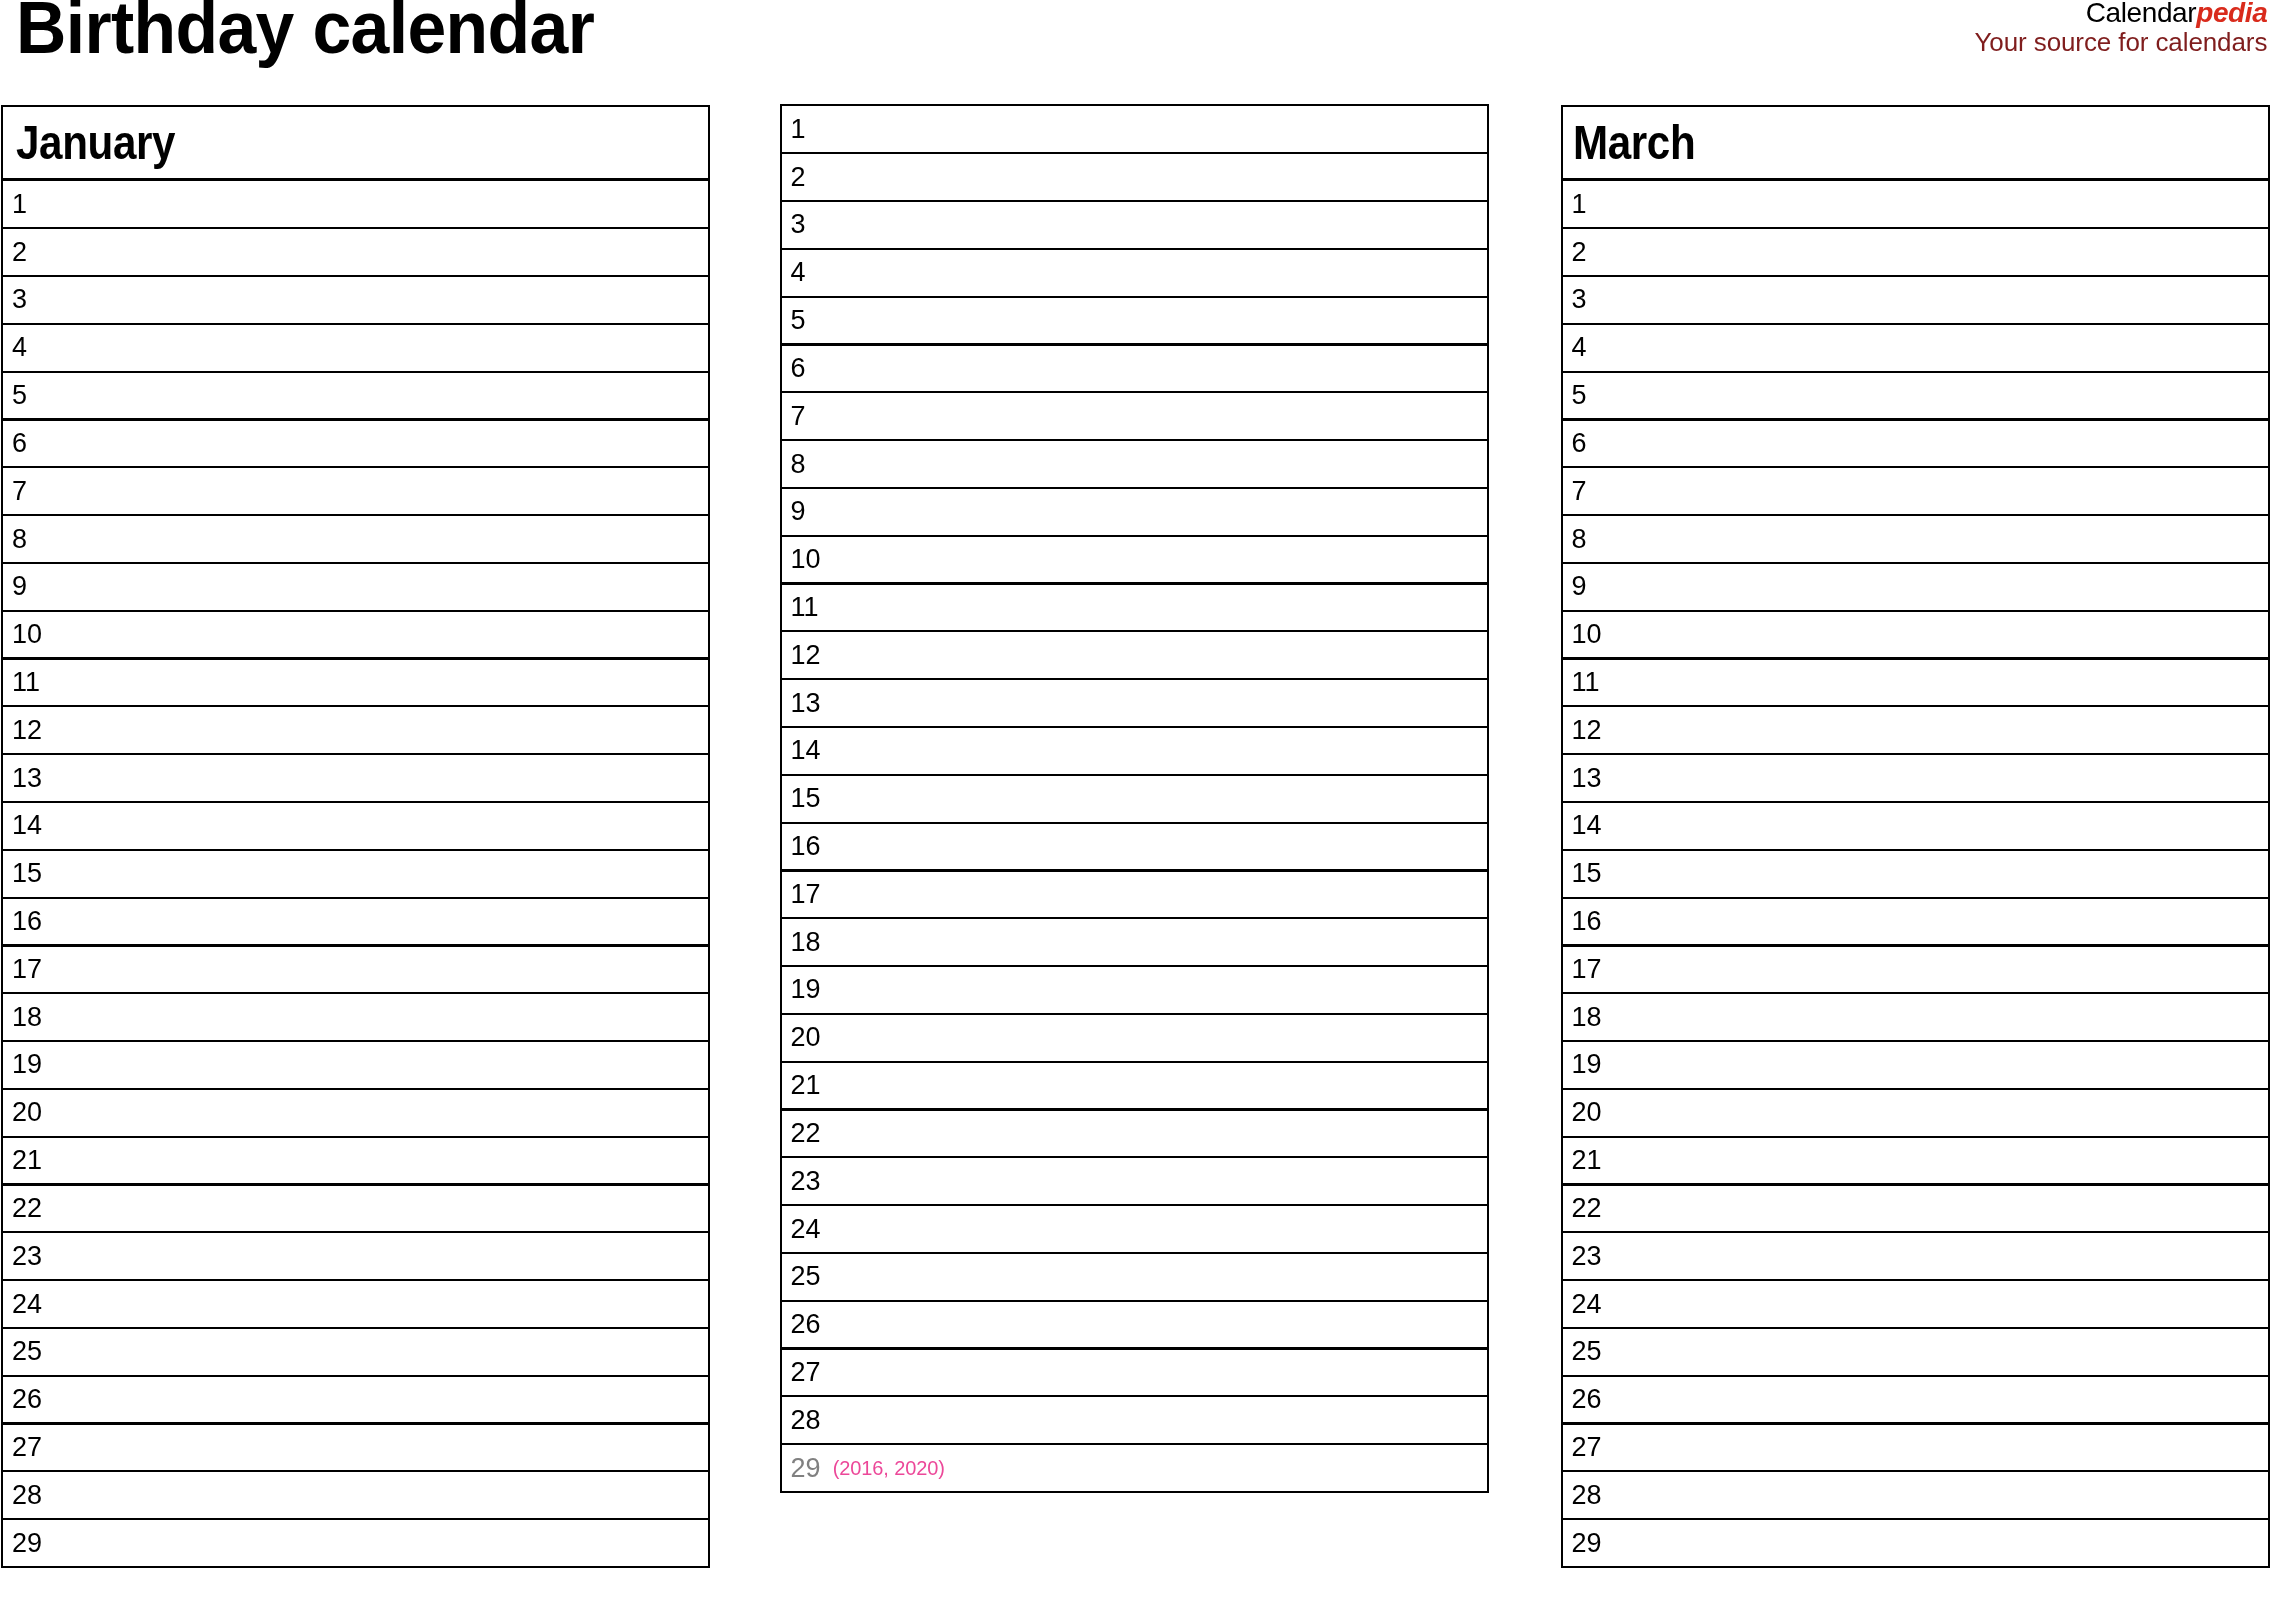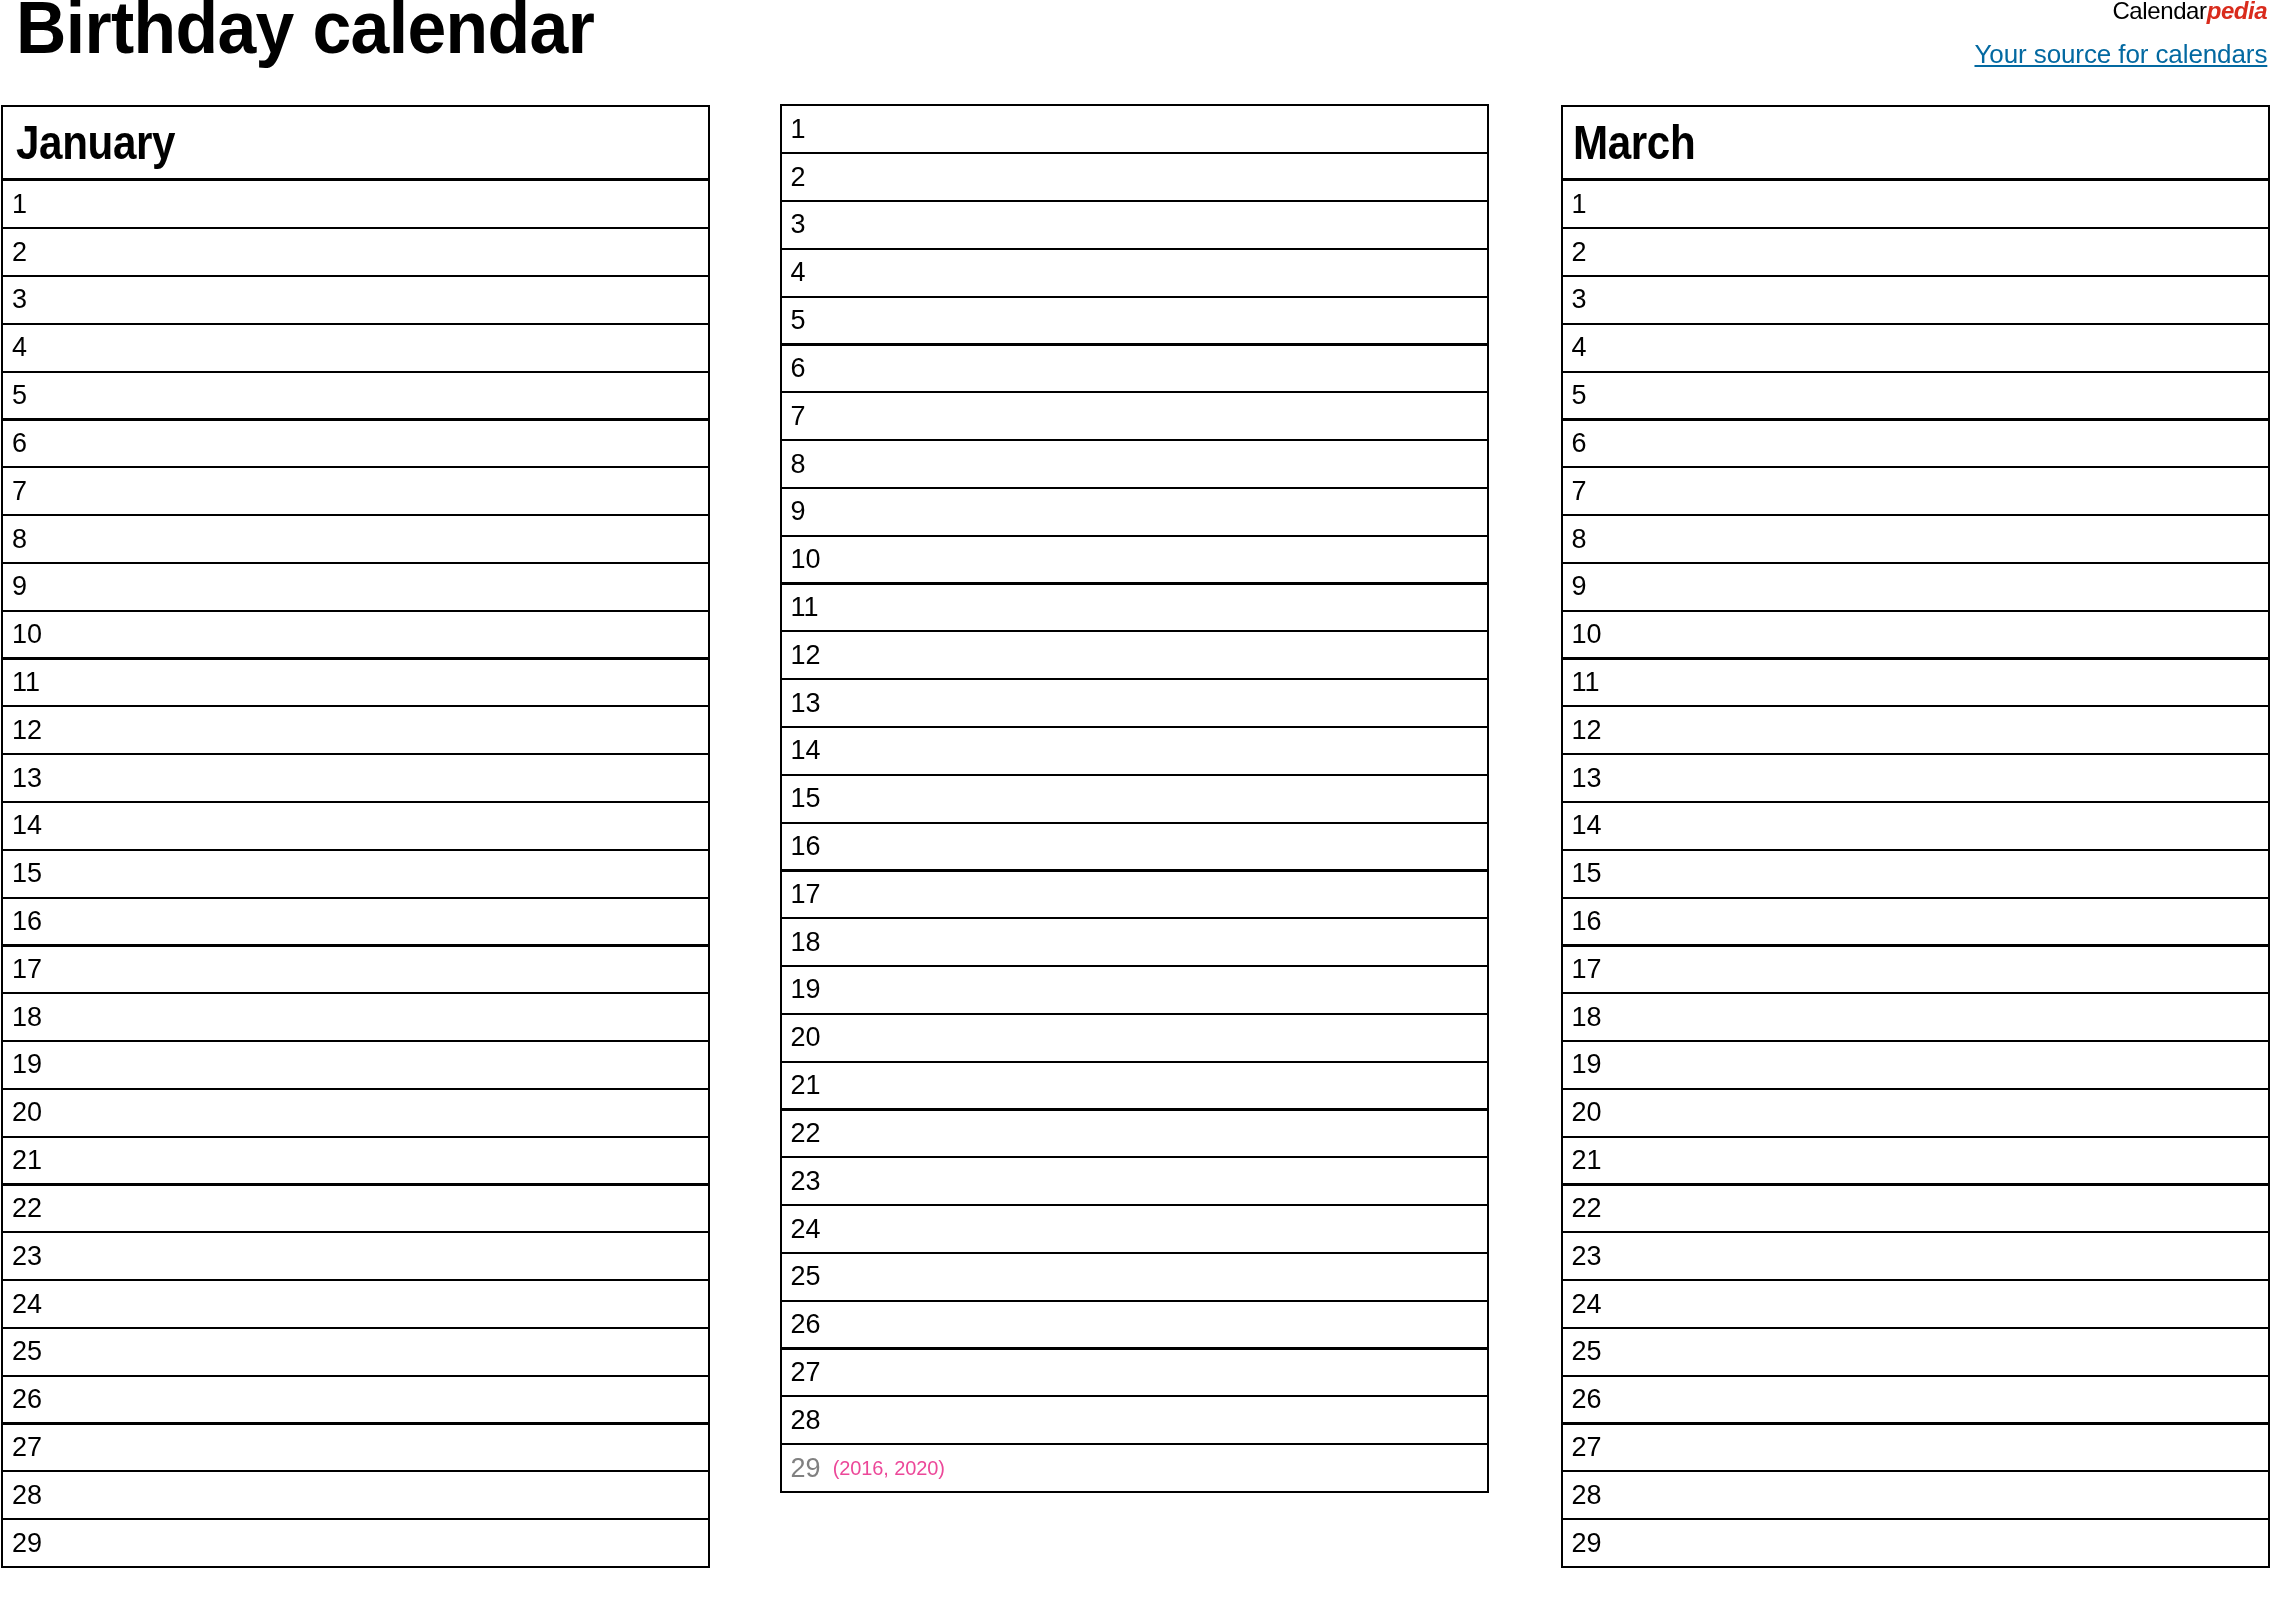--- a/index.html
+++ b/index.html
@@ -48,42 +48,41 @@
   }
 
   .brand {
     position: absolute;
     right: 5.7px;
     top: -1.4px;
     text-align: right;
     line-height: 1;
   }
   .brand-name {
-    font-size: 24px;
+    font-size: 28px;
     line-height: 1.02;
     white-space: nowrap;
     letter-spacing: -0.4px;
   }
   .brand-name .brand-word1 {
     font-weight: normal;
     color: #000000;
   }
   .brand-name .brand-word2 {
     font-weight: bold;
     font-style: italic;
     color: #D92B1C;
   }
   .brand-tagline {
-    margin-top: 18px;
+    margin-top: 2px;
     font-size: 26px;
     line-height: 1.05;
-    color: #0369a1;
+    color: #7f1d1d;
     white-space: nowrap;
     letter-spacing: -0.1px;
-    text-decoration: underline;
   }
 
   
   .columns {
     position: absolute;
     left: 0;
     top: 105px;
     width: 2273px;
     height: 1513px;
   }

